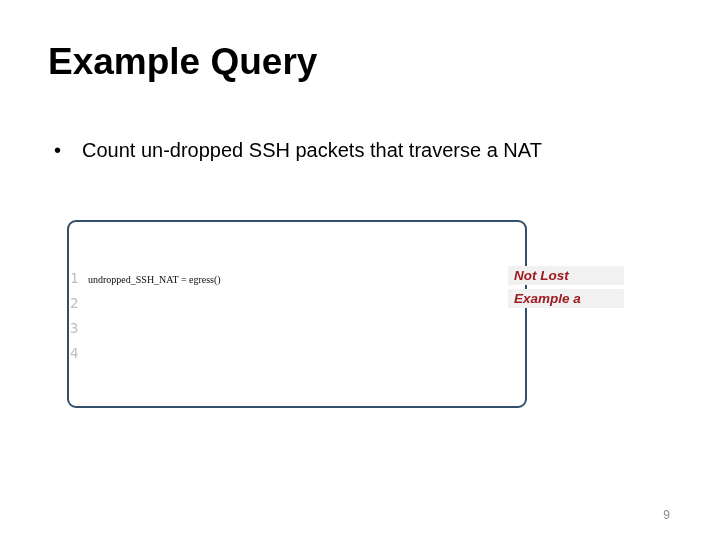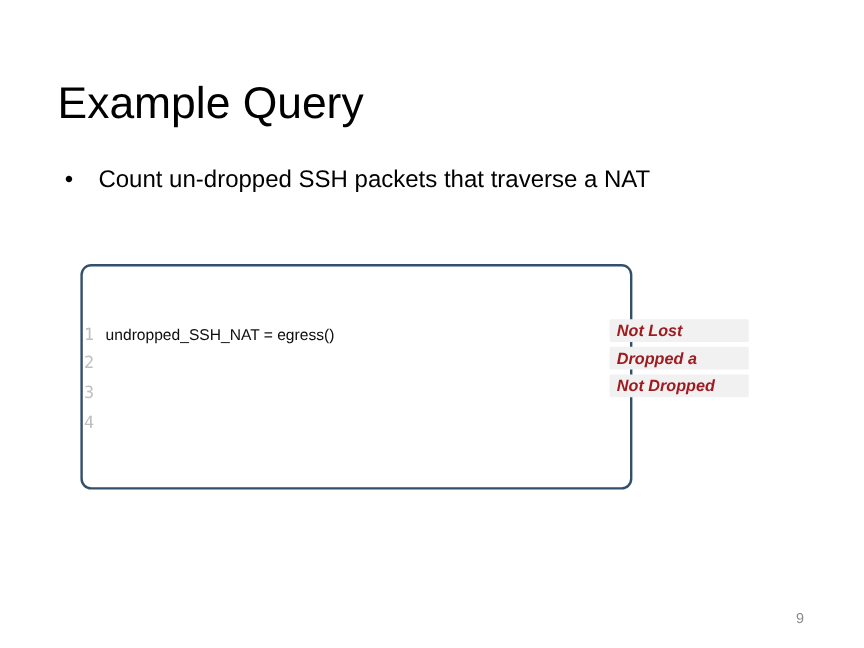--- a/index.html
+++ b/index.html
@@ -18,24 +18,24 @@
   #slide {
     position: absolute;
     inset: 0;
     background: #ffffff;
   }
 
   
   #slide-title {
     position: absolute;
     left: 48px;
-    top: 64px;
+    top: 40px;
     font-size: 37px;
     line-height: 44px;
-    font-weight: 400;
+    font-weight: 700;
     color: #000000;
     letter-spacing: 0px;
     white-space: nowrap;
   }
 
   
   #bullet-list {
     position: absolute;
     left: 54px;
     top: 136px;
@@ -89,22 +89,22 @@
     flex: 0 0 14px;
     width: 14px;
     font-family: "DejaVu Sans Mono", "Liberation Mono", monospace;
     font-size: 14px;
     line-height: 25px;
     color: #bfbfbf;
     text-align: left;
   }
   .code-text {
     flex: 1 1 auto;
-    font-family: Liberation Sans, sans-serif;
-    font-size: 13px;
+    font-family: Liberation Serif, serif;
+    font-size: 10px;
     line-height: 25px;
     color: #0d0d0d;
     white-space: pre;
     padding-left: 4px;
   }
 
   
   #annotation {
     position: absolute;
     left: 508px;
@@ -175,22 +175,19 @@
       <span class="code-gutter">4</span>
       <span class="code-text"></span>
     </div>
   </div>
 
   <div id="annotation">
     <div class="anno-group">
       <span class="anno-line">Not Lost</span>
     </div>
     <div class="anno-group">
-      <span class="anno-line">Dropped a</span>
-    </div>
-    <div class="anno-group">
-      <span class="anno-line">Not Dropped</span>
+      <span class="anno-line">Example a</span>
     </div>
   </div>
 
   <div id="page-number">9</div>
 
 </div>
 
 </body></html>

